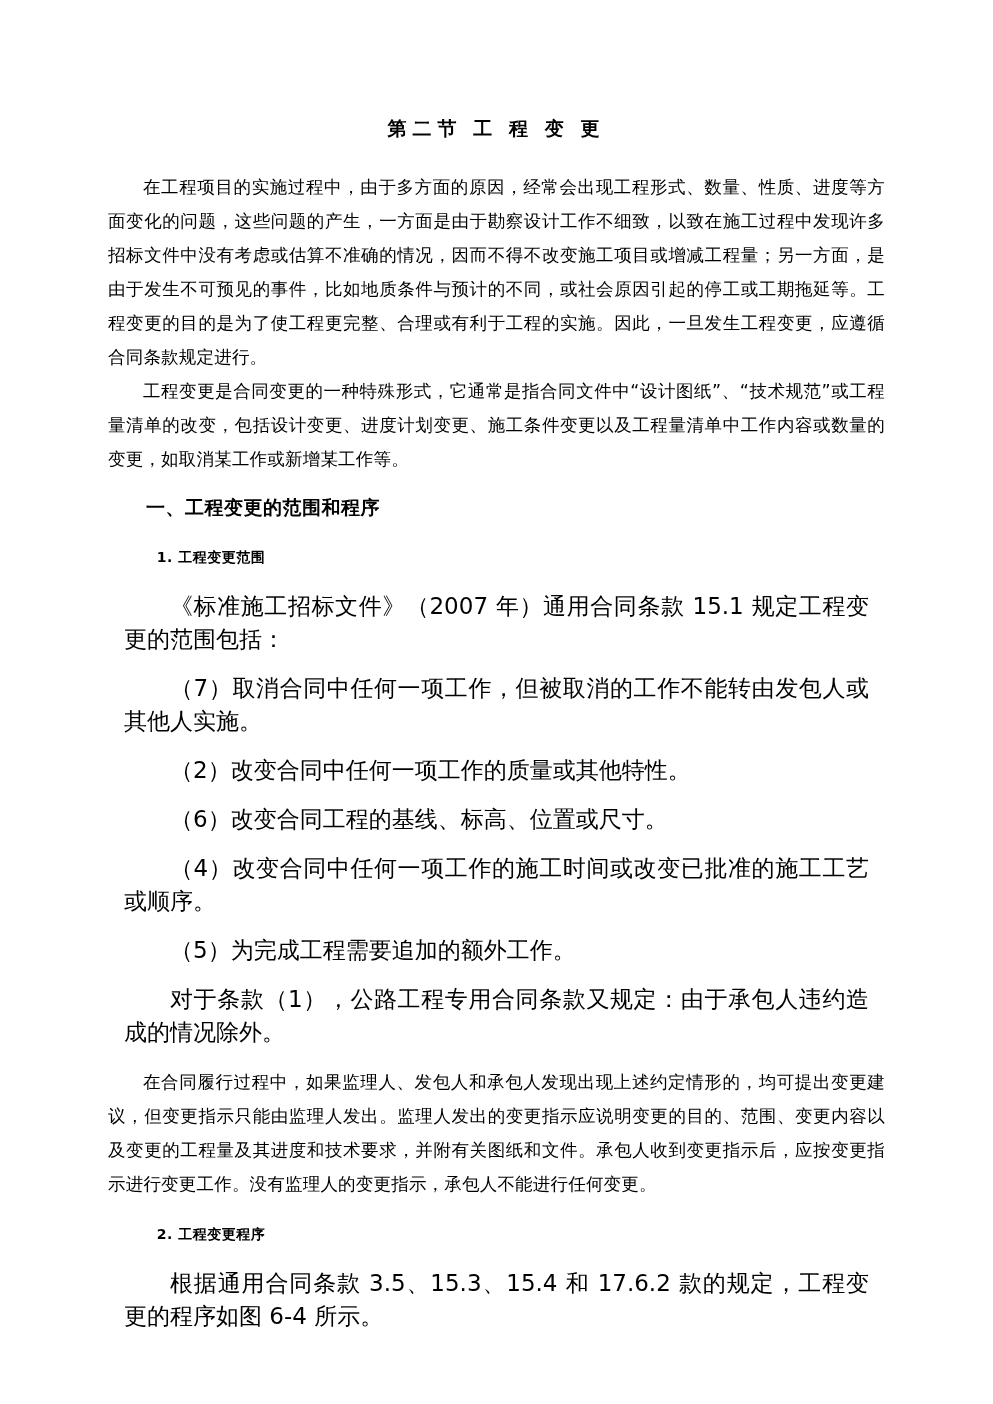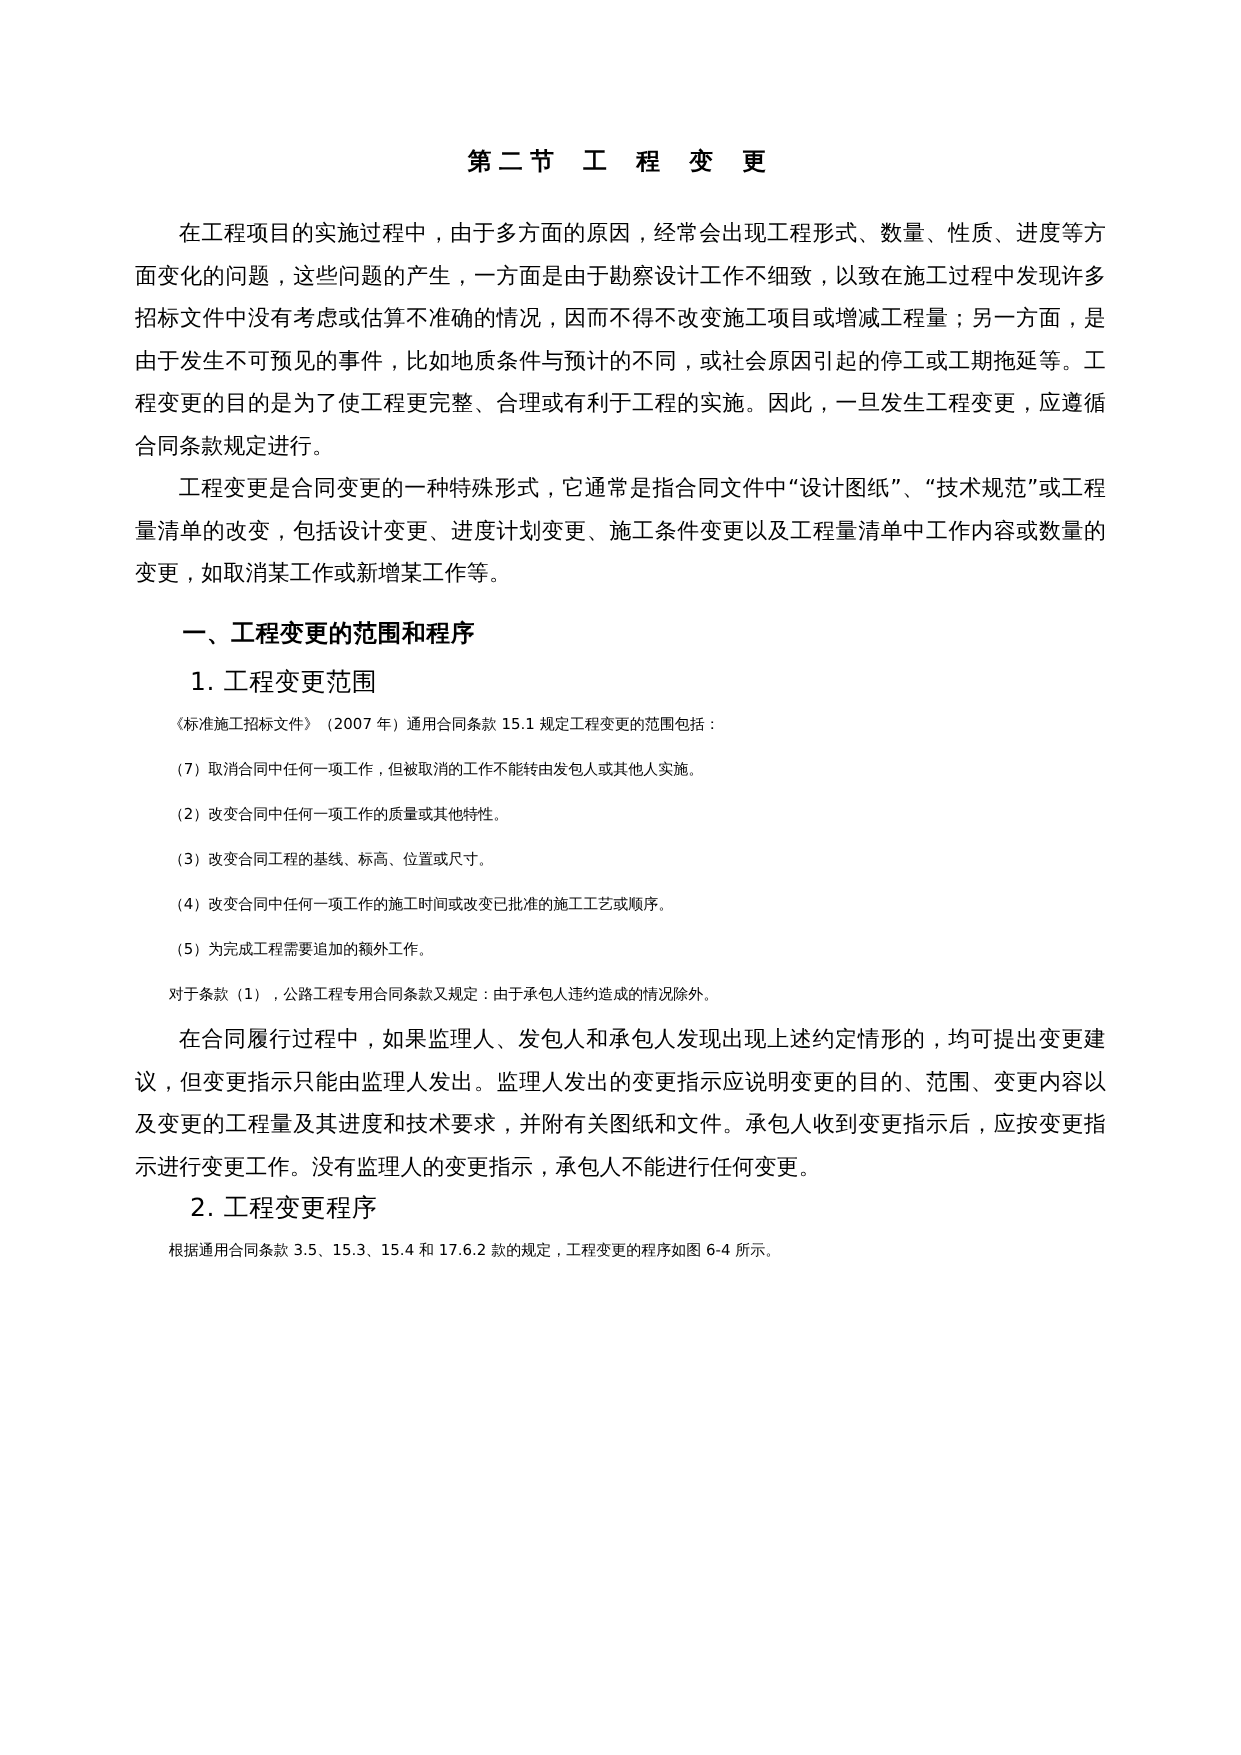--- a/index.html
+++ b/index.html
@@ -19,50 +19,51 @@
     background: #ffffff;
     box-sizing: border-box;
     padding: 96px 108px 90px 108px;
   }
   .doc-title {
     text-align: center;
     font-size: 19px;
     font-weight: bold;
     letter-spacing: 6px;
     margin: 20px 0 28px 0;
-    font-family: Liberation Mono, monospace;
+    font-family: Liberation Serif, serif;
   }
   .para {
     font-size: 17.5px;
     line-height: 34px;
     text-align: justify;
     text-justify: inter-ideograph;
     margin: 0;
     text-indent: 2em;
     letter-spacing: 0.2px;
   }
   .heading2 {
     font-size: 19px;
     font-weight: bold;
     line-height: 34px;
     margin: 14px 0 6px 0;
     text-indent: 2em;
     letter-spacing: 0.5px;
   }
   .heading3 {
-    font-size: 20px;
+    font-size: 14px;
     line-height: 30px;
-    margin: 0;
+    margin: 18px;
     text-indent: 2.2em;
     letter-spacing: 0.5px;
+    font-weight: bold;
   }
   .list-line {
-    font-size: 12px;
+    font-size: 23px;
     line-height: 33px;
-    margin: 3px;
+    margin: 16px;
     text-indent: 2em;
     text-align: justify;
     text-justify: inter-ideograph;
   }
 </style>
 </head>
 <body>
 
 <div class="page">
 
@@ -75,21 +76,21 @@
   <div class="heading2">一、工程变更的范围和程序</div>
 
   <div class="heading3">1. 工程变更范围</div>
 
   <p class="list-line">《标准施工招标文件》（2007 年）通用合同条款 15.1 规定工程变更的范围包括：</p>
 
   <p class="list-line">（7）取消合同中任何一项工作，但被取消的工作不能转由发包人或其他人实施。</p>
 
   <p class="list-line">（2）改变合同中任何一项工作的质量或其他特性。</p>
 
-  <p class="list-line">（3）改变合同工程的基线、标高、位置或尺寸。</p>
+  <p class="list-line">（6）改变合同工程的基线、标高、位置或尺寸。</p>
 
   <p class="list-line">（4）改变合同中任何一项工作的施工时间或改变已批准的施工工艺或顺序。</p>
 
   <p class="list-line">（5）为完成工程需要追加的额外工作。</p>
 
   <p class="list-line">对于条款（1），公路工程专用合同条款又规定：由于承包人违约造成的情况除外。</p>
 
   <p class="para">在合同履行过程中，如果监理人、发包人和承包人发现出现上述约定情形的，均可提出变更建议，但变更指示只能由监理人发出。监理人发出的变更指示应说明变更的目的、范围、变更内容以及变更的工程量及其进度和技术要求，并附有关图纸和文件。承包人收到变更指示后，应按变更指示进行变更工作。没有监理人的变更指示，承包人不能进行任何变更。</p>
 
   <div class="heading3">2. 工程变更程序</div>

